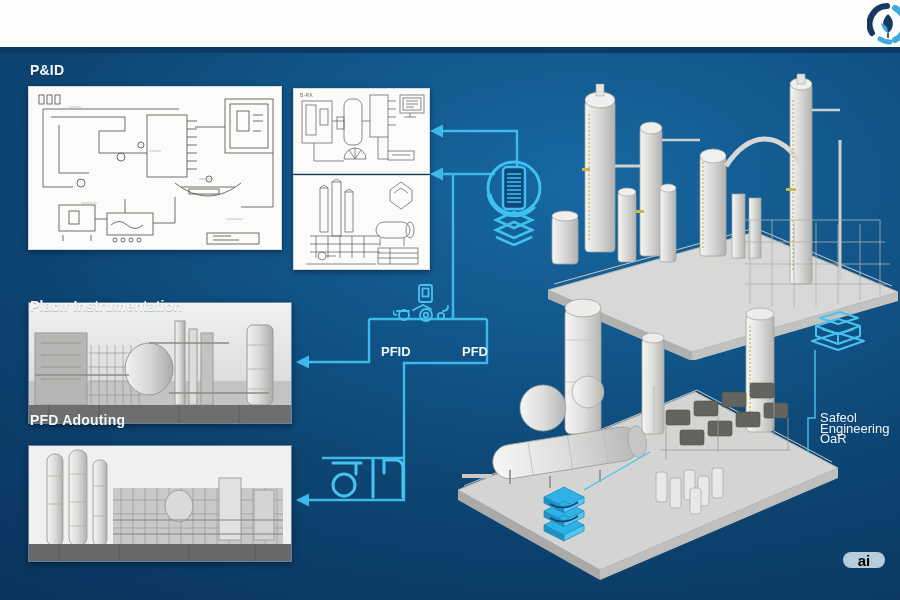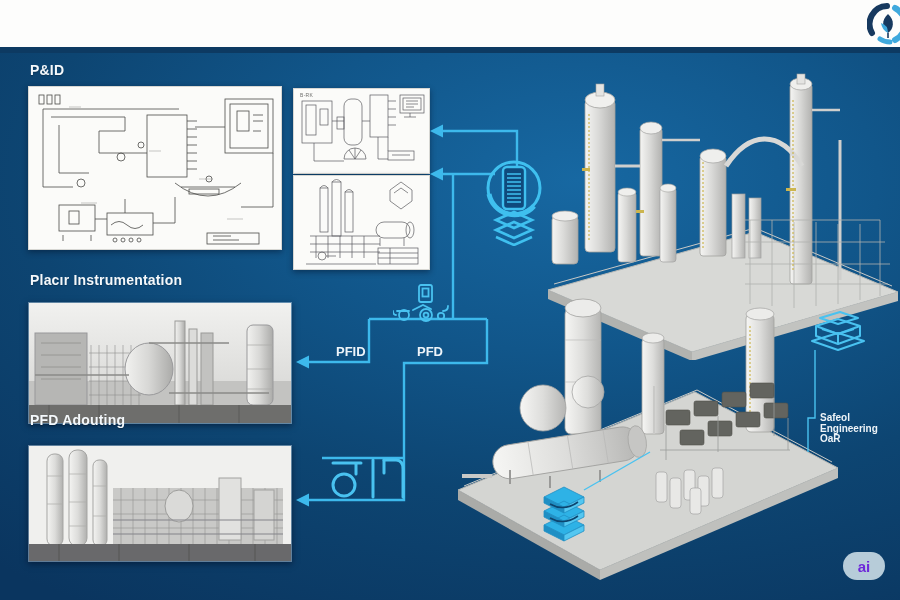--- a/index.html
+++ b/index.html
@@ -7,52 +7,52 @@
     font-family:"Liberation Sans","DejaVu Sans",sans-serif;
     background:radial-gradient(95% 85% at 62% 30%, #1768a2 0%, #11568a 34%, #0d4572 62%, #0a355f 100%);padding-left:32px;}
   
   .header{position:absolute;left:0;top:0;width:900px;height:47px;background:#fdfdfc;z-index:6;}
   .header-divider{position:absolute;left:0;top:47px;width:900px;height:6px;background:#0d3a62;z-index:6;}
   .title{position:absolute;left:32px;top:11px;color:#1c3f66;font-weight:bold;font-size:23px;letter-spacing:.3px;white-space:nowrap;}
   .title .conj{font-size:16px;letter-spacing:.5px;}
   .logo{position:absolute;right:23px;top:3px;z-index:7;}
   
   .sec-label{position:absolute;color:#f4f8fb;font-weight:bold;font-size:14px;letter-spacing:.2px;z-index:5;text-shadow:0 1px 1px rgba(0,0,0,.25);}
-  .mini-label{position:absolute;color:#eef4f9;font-weight:bold;font-size:13px;z-index:5;}
+  .mini-label{position:absolute;color:#eef4f9;font-weight:bold;font-size:13px;z-index:5;margin-left:45px;}
   
   .panel{position:absolute;background:#fbfbf9;border:1px solid #d7d7d3;box-shadow:0 2px 6px rgba(0,10,30,.45);z-index:2;}
   .photo{position:absolute;box-shadow:0 2px 6px rgba(0,10,30,.5);z-index:2;border:1px solid rgba(255,255,255,.35);}
   .render{position:absolute;z-index:1;}
   .icon-abs{position:absolute;z-index:4;}
   .overlay{position:absolute;left:0;top:0;z-index:3;pointer-events:none;}
   .tiny-tag{position:absolute;font-size:5px;color:#70706e;z-index:4;letter-spacing:.3px;}
-  .annot{position:absolute;color:#eef4f8;font-weight:bold;font-size:10px;line-height:10.5px;z-index:5;}
-  .ai-badge{position:absolute;left:843px;top:552px;width:42px;height:28px;background:#b7ccd9;border-radius:14px;
-    display:flex;align-items:center;justify-content:center;color:#6d28d9;font-weight:bold;font-size:15px;z-index:6;}
+  .annot{position:absolute;color:#eef4f8;font-weight:normal;font-size:13px;line-height:10.5px;z-index:5;}
+  .ai-badge{position:absolute;left:843px;top:552px;width:42px;height:16px;background:#b7ccd9;border-radius:14px;
+    display:flex;align-items:center;justify-content:center;color:#000000;font-weight:bold;font-size:15px;z-index:6;}
 </style>
 </head>
 <body>
 
 <div class="canvas">
 
   <div class="header"></div>
   <div class="header-divider"></div>
   <div class="title"><span>PLANT DESIGN</span><span class="conj"> AND </span><span>ENGINEERING</span></div>
 
   <svg class="logo" width="42" height="42" viewBox="0 0 42 42">
     <path d="M20,3 A18,18 0 0 0 5,30" stroke="#17395f" stroke-width="6" fill="none" stroke-linecap="round"></path>
     <path d="M28,5 A18,18 0 0 1 28,37" stroke="#3fa9dd" stroke-width="6" fill="none" stroke-linecap="round"></path>
     <path d="M13,36 A18,18 0 0 0 23,39" stroke="#3fa9dd" stroke-width="5" fill="none" stroke-linecap="round"></path>
     <path d="M21,11 C14,17 15,26 21,30 C27,26 28,17 21,11 Z" fill="#17395f"></path>
     <path d="M21,30 q-6,-3 -7,-10 q7,2 7,10 Z" fill="#3fa9dd"></path>
     <path d="M21,30 L21,35" stroke="#17395f" stroke-width="1.6"></path>
   </svg>
 
   <div class="sec-label" style="left:30px;top:62px;">P&amp;ID</div>
-  <div class="sec-label" style="left:30px;top:272px;">Placır Instrumentation</div>
+  <div class="sec-label" style="left:30px;top:298px;">Placır Instrumentation</div>
   <div class="sec-label" style="left:30px;top:412px;">PFD Adouting</div>
 
   <div class="panel" style="left:28px;top:86px;width:252px;height:162px;">
     <svg width="252" height="162" viewBox="0 0 252 162">
       <g stroke="#4b4b49" stroke-width="0.8" fill="none">
         <rect x="10" y="8" width="5" height="9"></rect>
           <rect x="18" y="8" width="5" height="9"></rect>
           <rect x="26" y="8" width="5" height="9"></rect>
         <path d="M14,22 H150"></path>
           <path d="M14,22 V100 H44"></path>

